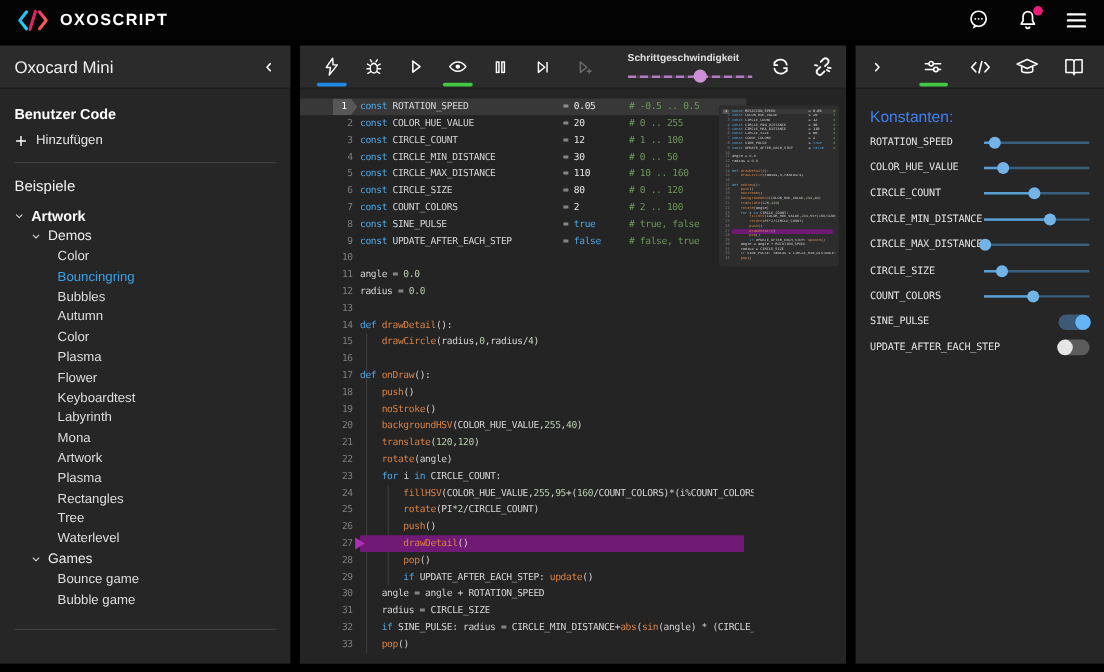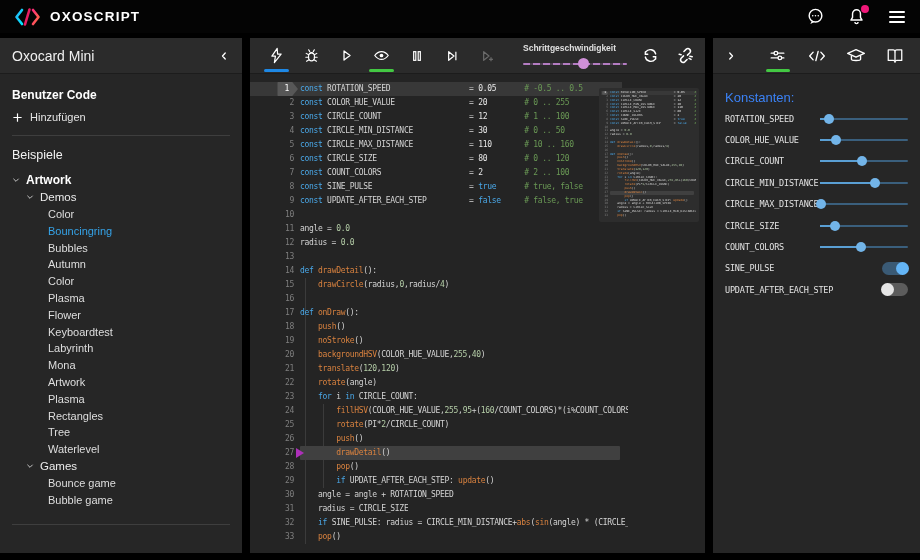--- a/index.html
+++ b/index.html
@@ -56,21 +56,21 @@
   .guide { position:absolute; width:1px; background:#3b3b3b; }
   .lines { position:absolute; top:8px; left:0; right:0; }
   .cl { display:flex; height:14px; line-height:14px; font-family:"DejaVu Sans Mono", monospace; font-size:8px; letter-spacing:-0.3px; white-space:pre; }
   .cl.active { background:#383838; width:372px; }
   .gut { width:50px; flex:none; display:flex; align-items:center; justify-content:flex-end; padding-right:6px; color:#7f7f7f; }
   .ln { text-align:right; }
   .ln.badge { background:#575757; color:#fff; padding:0 9px 0 7px; border-radius:1px;
               clip-path:polygon(0 0,72% 0,100% 50%,72% 100%,0 100%); margin-right:-4px; }
   .exarrow { width:0; height:0; border-left:8px solid #ae30ba; border-top:5px solid transparent; border-bottom:5px solid transparent; margin-left:4px; margin-right:-12px; position:relative; left:-2px; }
   .codetxt { max-width:328px; overflow:hidden; flex:none; }
-  .cl.exec .codetxt { background:#404040; width:320px; border-radius:1px; }
+  .cl.exec .codetxt { background:#701a75; width:320px; border-radius:1px; }
   .k { color:#4aa8e8; } .f { color:#d9823f; } .n { color:#b5cea8; }
   .c { color:#6a9955; } .p { color:#d4d4d4; } .w { color:#e9e9e9; }
   .cn { display:inline-block; width:142px; } .cv { display:inline-block; width:46px; }
 
   
   .minimap { position:absolute; top:14px; right:6px; width:100px; height:134px; background:#2d2d2d; border-radius:2px; overflow:hidden; padding:3px 0 0 2px; }
   .minimap .cl { height:3.85px; line-height:3.85px; font-size:3px; letter-spacing:0; }
   .minimap .gut { width:9px; padding-right:2px; }
   .minimap .cn { width:53px; } .minimap .cv { width:17px; }
   .minimap .ln.badge { padding:0 2px; margin-right:0; }

